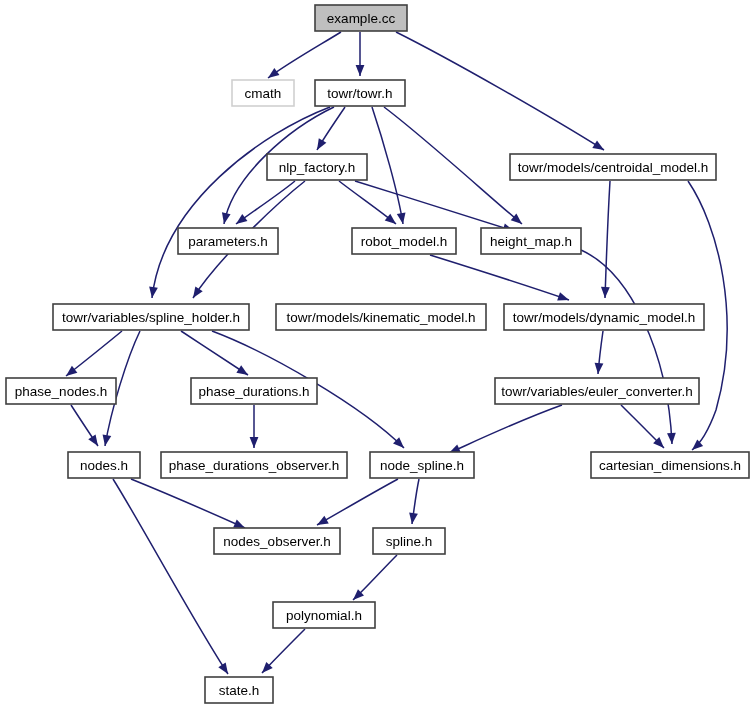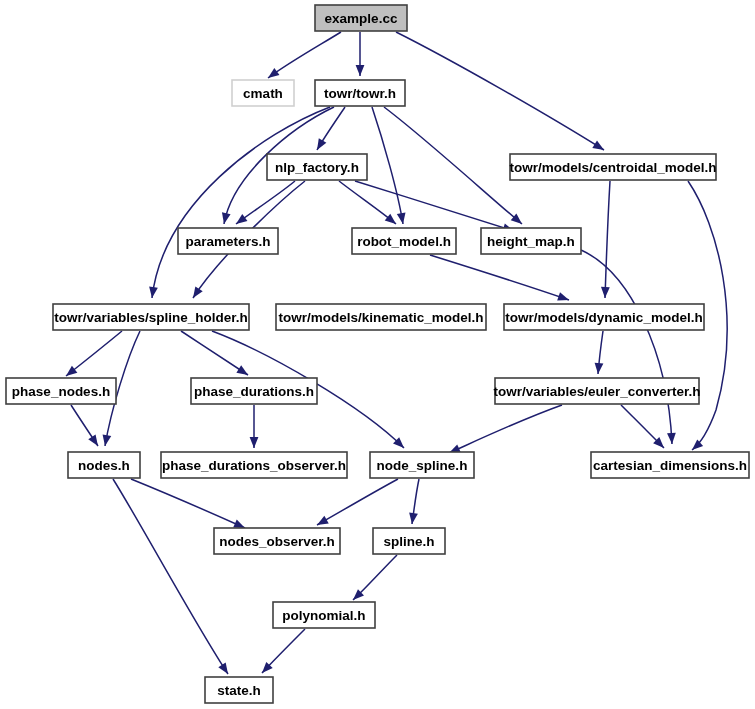--- a/index.html
+++ b/index.html
@@ -11,21 +11,20 @@
   body {
     width: 755px;
     height: 709px;
     overflow: hidden;
     font-family: "Liberation Sans", sans-serif;
   }
   #graph-root {
     position: relative;
     width: 755px;
     height: 709px;
-    font-weight: bold;
   }
   svg#dep-graph {
     display: block;
     width: 755px;
     height: 709px;
   }
   .node-box {
     fill: #ffffff;
     stroke: #404040;
     stroke-width: 1.6;

